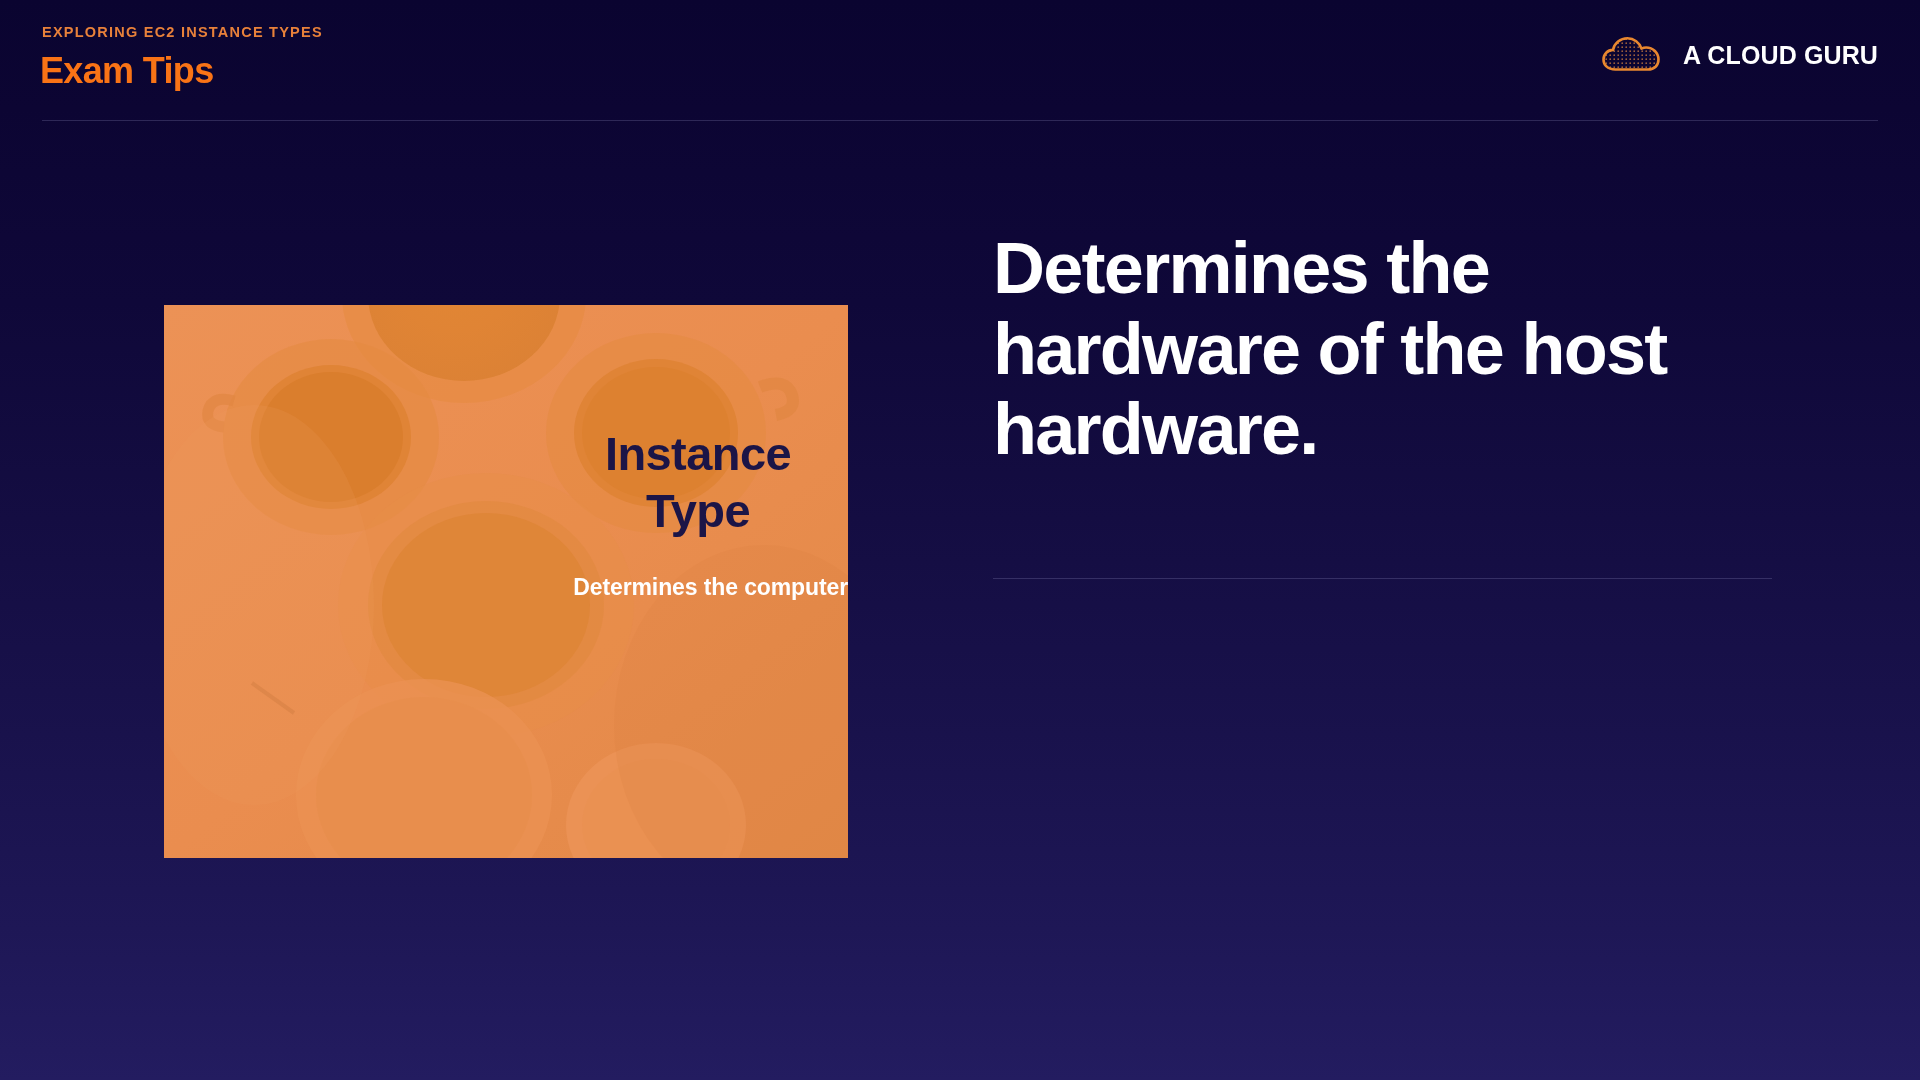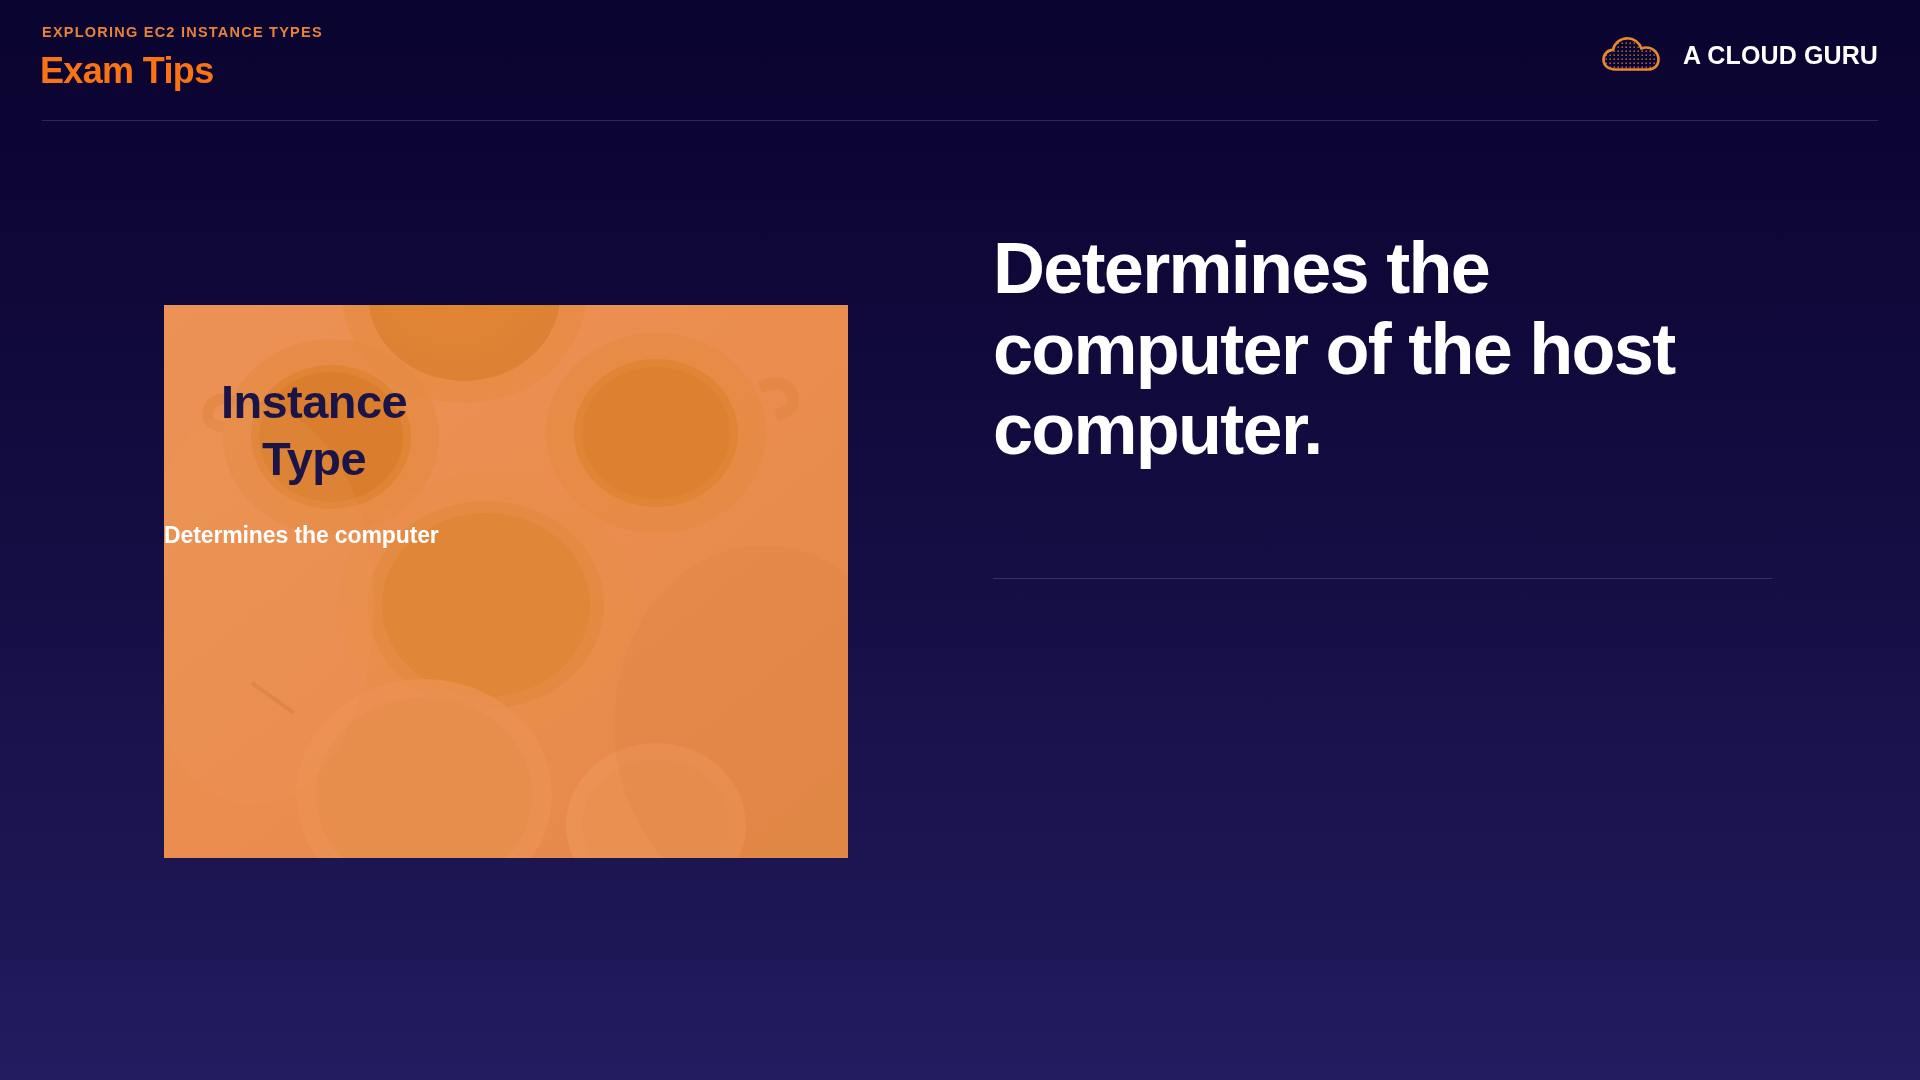--- a/index.html
+++ b/index.html
@@ -40,21 +40,21 @@
 
   
   .card {
     position:absolute; left:164px; top:305px; width:684px; height:553px;
     overflow:hidden; background:#ea8d4f;
   }
   .card-photo { position:absolute; inset:0; }
   .card-photo svg { width:100%; height:100%; display:block; }
   .card-text {
     position:absolute; inset:0; display:flex; flex-direction:column;
-    align-items:flex-start; justify-content:flex-start; padding-top:68px;
+    align-items:flex-end; justify-content:flex-start; padding-top:120px;
   }
   .card-title {
     font-size:47px; font-weight:bold; line-height:1.22; color:#1b1547;
     text-align:center; letter-spacing:-0.012em; max-width:300px;
   }
   .card-sub {
     margin-top:34px; font-size:23px; font-weight:bold;
     color:#ffffff; text-align:center; letter-spacing:-0.005em;
   }
 
@@ -158,15 +158,15 @@
       <ellipse cx="90" cy="300" rx="120" ry="200" fill="#ee9a60" opacity="0.18"></ellipse>
     </svg>
   </div>
   <div class="card-text">
     <div class="card-title">Instance Type</div>
     <div class="card-sub">Determines the computer</div>
   </div>
 </div>
 
 <div class="content">
-  <div class="headline">Determines the computer of the host computer.</div>
+  <div class="headline">Determines the hardware of the host hardware.</div>
 </div>
 <div class="content-rule"></div>
 
 </body></html>

